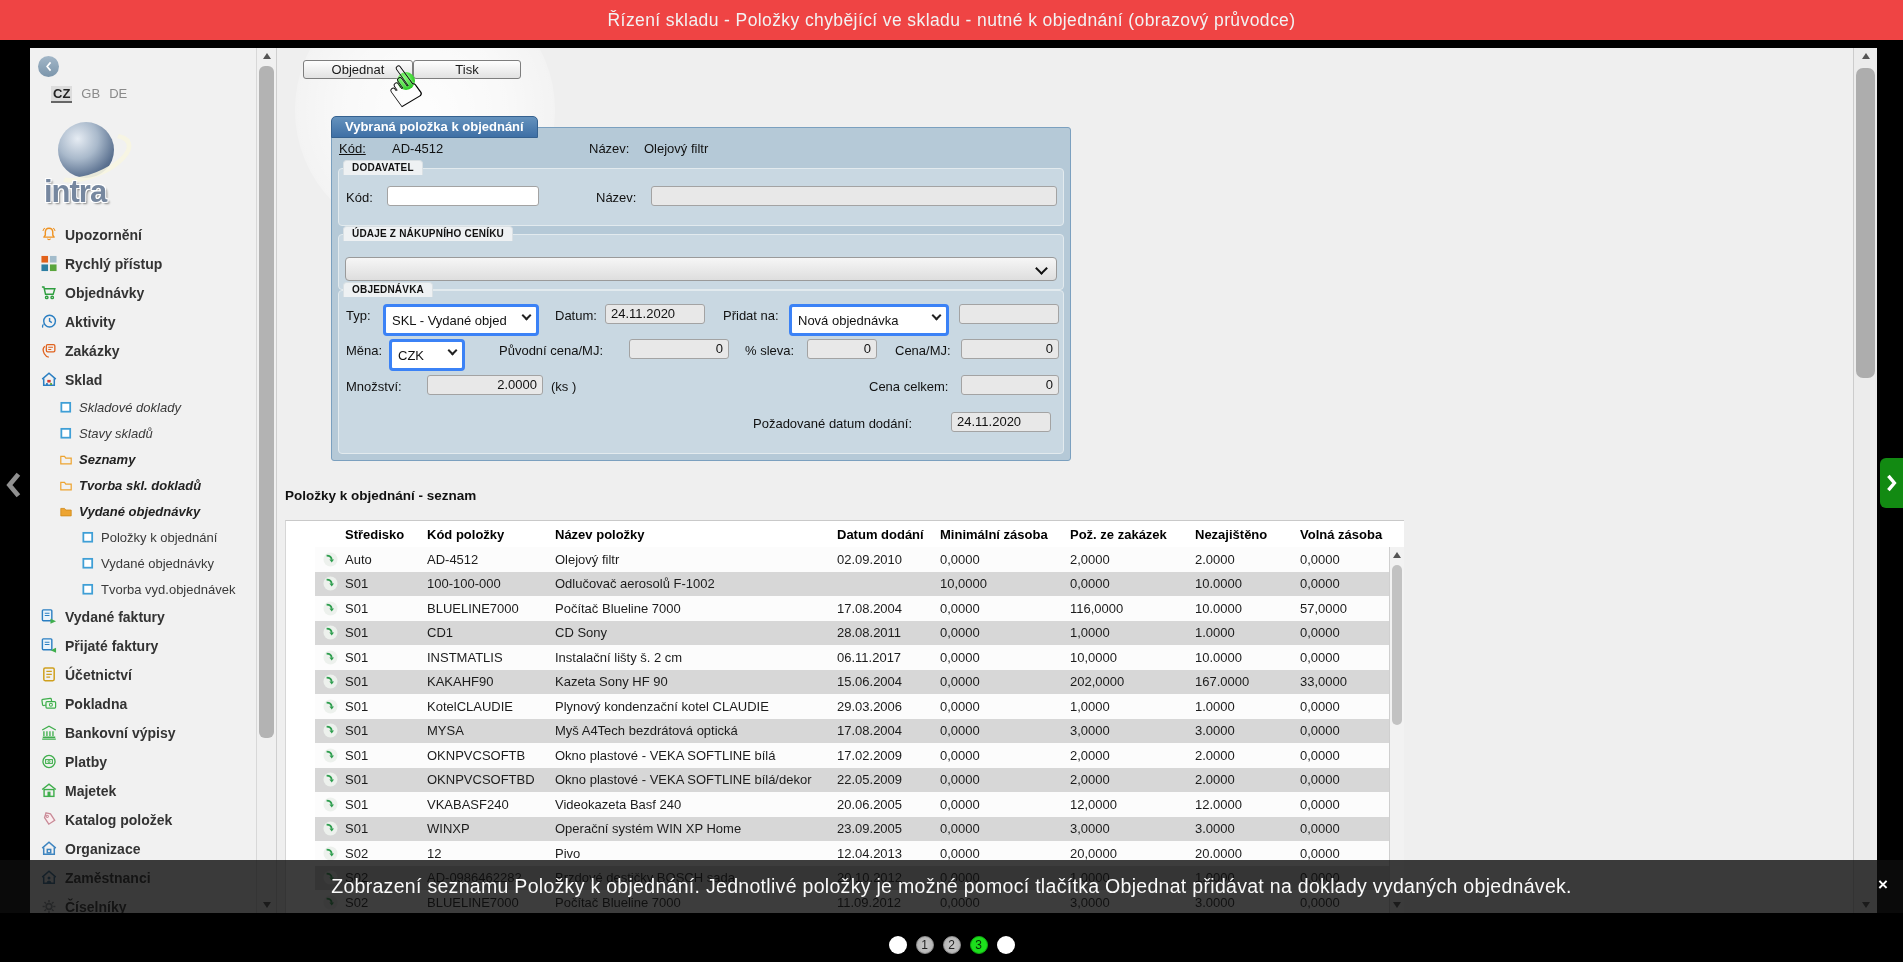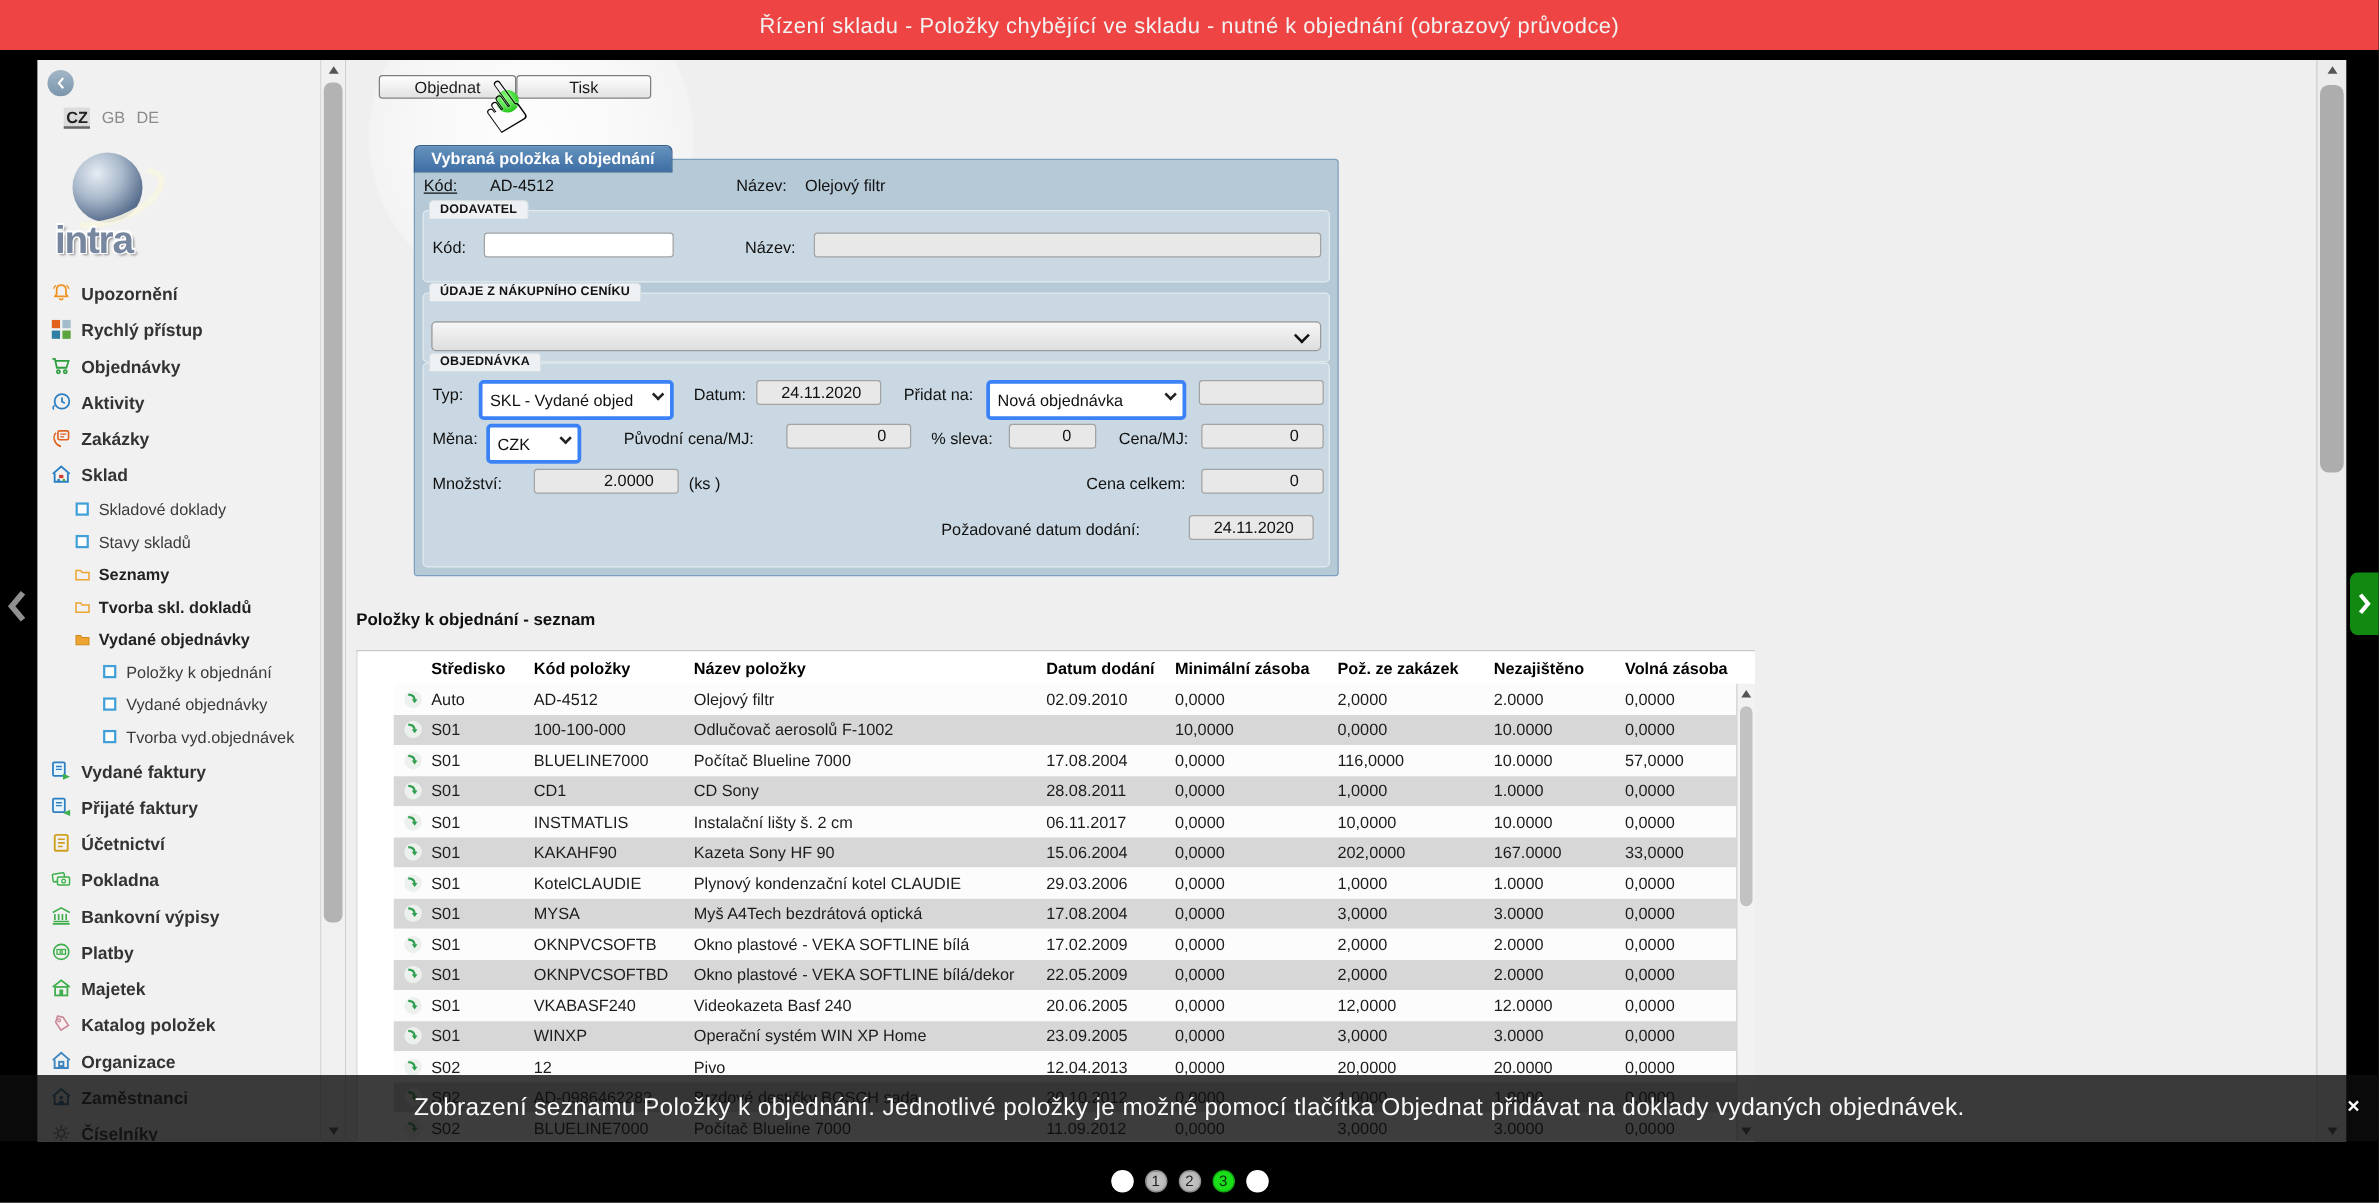--- a/index.html
+++ b/index.html
@@ -30,21 +30,21 @@
            overflow:visible; }
   .globe::after { content:""; position:absolute; left:-10px; top:16px; width:76px; height:30px; border-radius:50%;
                   border:5px solid rgba(248,246,226,.9); border-top-color:transparent; border-left-color:transparent;
                   transform:rotate(-22deg); }
   .logo-text { position:absolute; left:0; top:54px; font-size:31px; font-weight:800; letter-spacing:-1px;
                color:#76879f; text-shadow:1px 1px 0 #fff,-1px -1px 0 #fff,1px -1px 0 #fff,-1px 1px 0 #fff,2px 2px 2px #888; }
   .menu { position:absolute; left:0; top:172px; right:0; }
   .mi { display:flex; align-items:center; color:#333; font-size:14px; font-weight:700; padding-left:10px; height:29px; }
   .mi .ic { width:18px; height:17px; margin-right:7px; flex:none; display:inline-flex; }
   .mi .ic svg { width:100%; height:100%; }
-  .mi.lvl1 { height:26px; padding-left:29px; font-size:13px; font-weight:400; color:#3a3a3a; }
+  .mi.lvl1 { height:26px; padding-left:29px; font-size:13px; font-weight:400; color:#3a3a3a;font-style:italic; }
   .mi.lvl2 { height:26px; padding-left:51px; font-size:13px; font-weight:400; color:#3a3a3a; }
   .mi.lvl1 .ic, .mi.lvl2 .ic { width:14px; height:13px; margin-right:6px; }
   .mi.b { font-weight:700; color:#222; }
 
   
   .ssb { position:relative; width:21px; height:100%; background:#f0f0f0; border-left:1px solid #d8d8d8;
          border-right:1px solid #cfcfcf; flex:none; }
   .sb-btn { position:absolute; left:0; right:0; height:16px; display:flex; align-items:center; justify-content:center; }
   .tri-up { width:0; height:0; border-left:4px solid transparent; border-right:4px solid transparent; border-bottom:6px solid #555; }
   .tri-dn { width:0; height:0; border-left:4px solid transparent; border-right:4px solid transparent; border-top:6px solid #555; }
@@ -73,21 +73,21 @@
   .val-kod1 { left:60px; top:13px; }
   .lab-naz1 { left:257px; top:13px; }
   .val-naz1 { left:312px; top:13px; }
   .fieldset { position:absolute; left:6px; width:726px; background:rgba(255,255,255,.28);
               border:1px solid #e2eaee; border-radius:4px; }
   .legend { position:absolute; top:-9px; left:4px; background:#eef1f3; border:1px solid #d9e0e4; border-bottom:none;
             border-radius:4px 4px 0 0; font-size:10px; font-weight:700; color:#111; padding:1px 8px 2px; letter-spacing:.2px; }
   .fs1 { top:40px; height:58px; } .fs2 { top:106px; height:56px; } .fs3 { top:162px; height:164px; }
   .flab { position:absolute; font-size:13px; color:#111; }
   .inp { position:absolute; height:20px; background:#e8e8e8; border:1px solid #a3a3a3; border-radius:3px;
-         font-size:13px; color:#111; padding:0 19px; line-height:18px; }
+         font-size:13px; color:#111; padding:0 5px; line-height:18px; }
   .inp.w { background:#fff; } .inp.r { text-align:right; }
   .sel { position:absolute; height:32px; background:#fff; border:3px solid #3b82f6; border-radius:4px;
          font-size:13px; color:#111; padding:0 18px 0 6px; line-height:19px; display:flex; align-items:center; }
   .sel .chev { position:absolute; right:6px; top:5px; width:7px; height:7px; border-right:2px solid #222;
                border-bottom:2px solid #222; transform:rotate(45deg); }
   .bigsel { position:absolute; left:6px; top:22px; right:6px; height:24px; background:linear-gradient(#f6f6f6,#dedede);
             border:1px solid #9a9a9a; border-radius:4px; }
   .bigsel .chev { position:absolute; right:10px; top:6px; width:9px; height:9px; border-right:2.5px solid #111;
                   border-bottom:2.5px solid #111; transform:rotate(45deg); }
 

